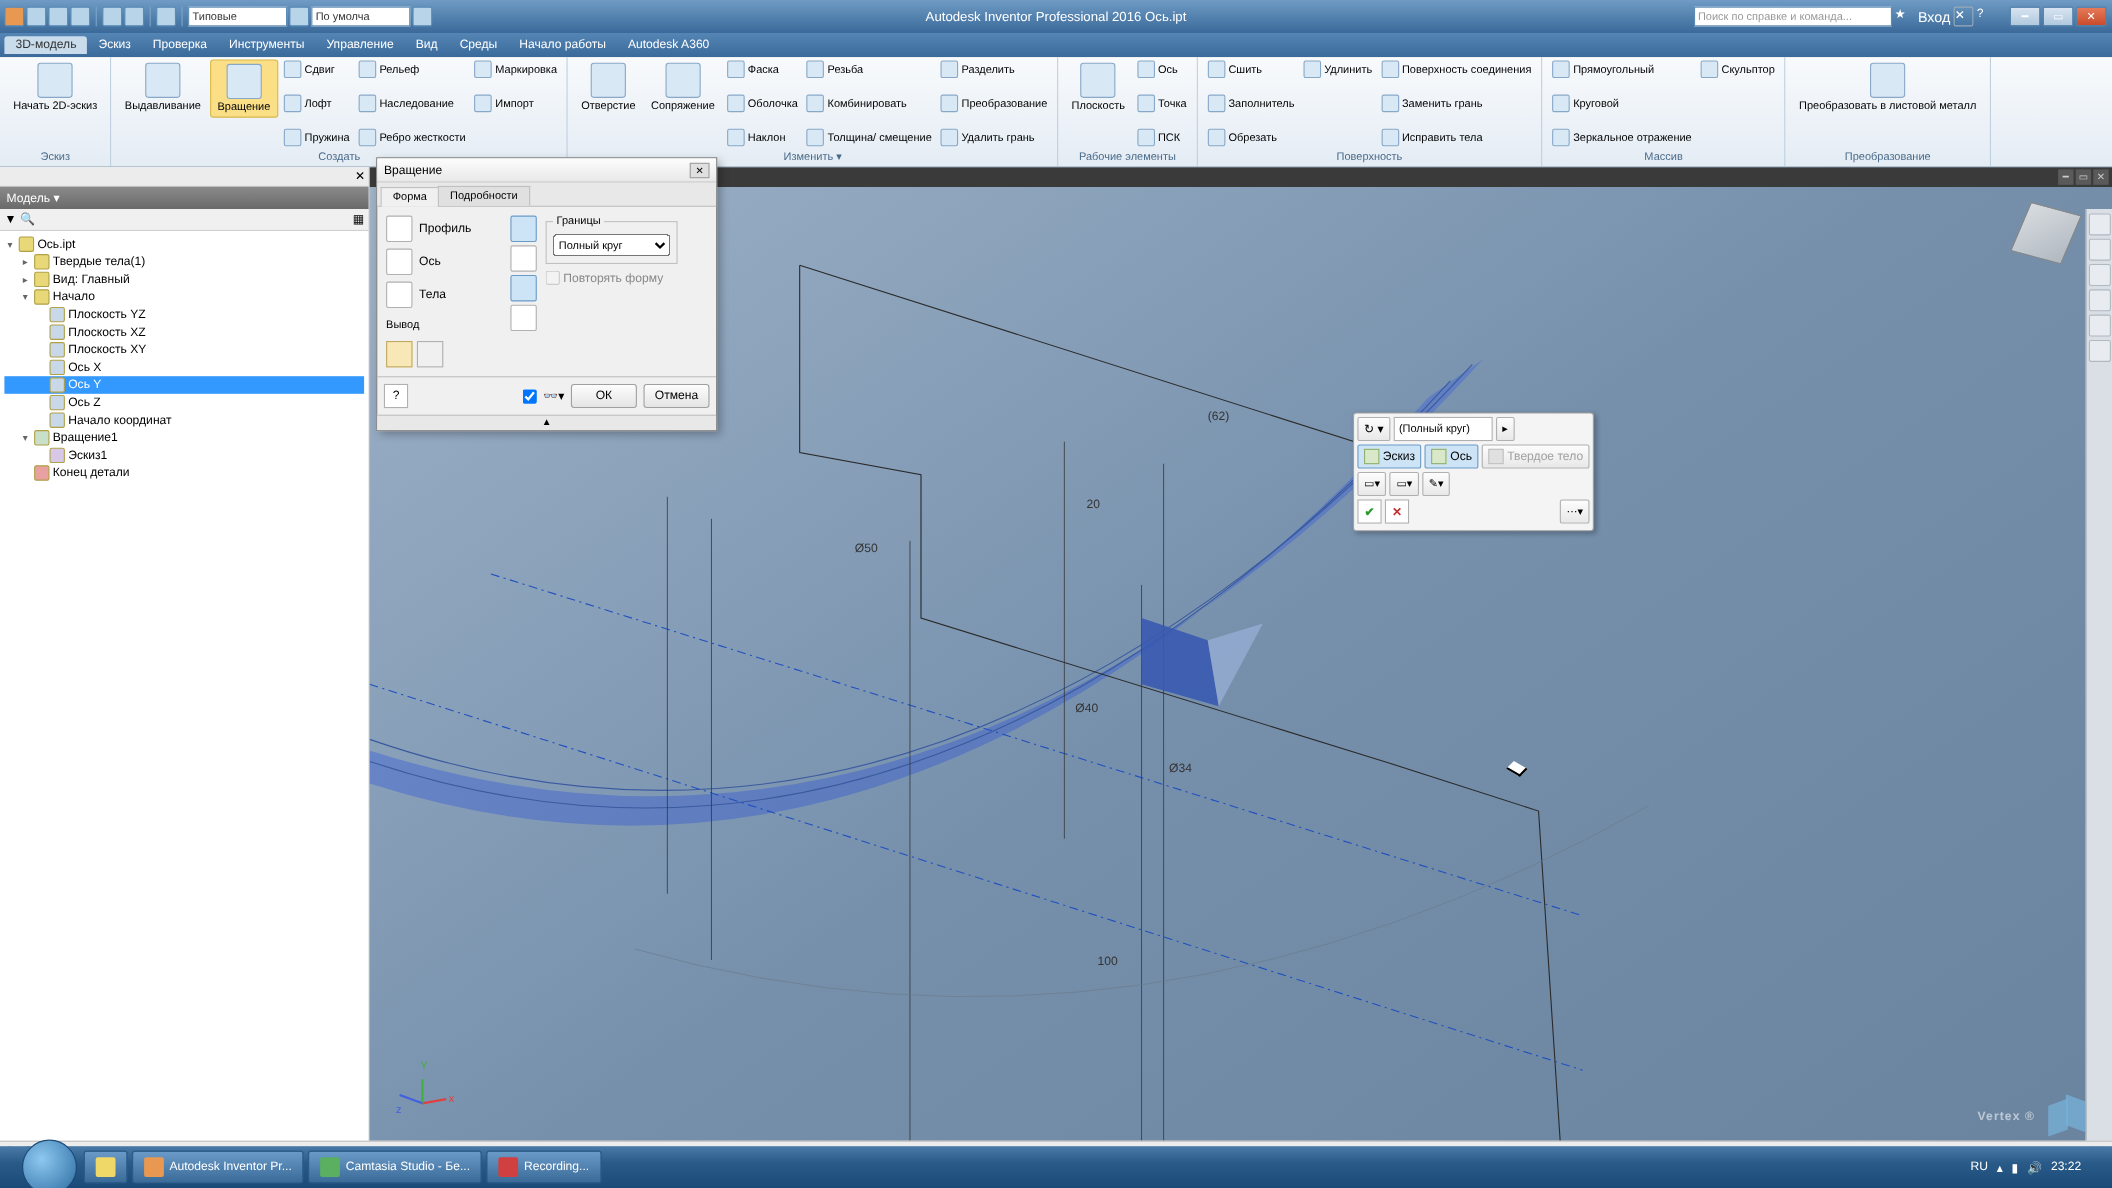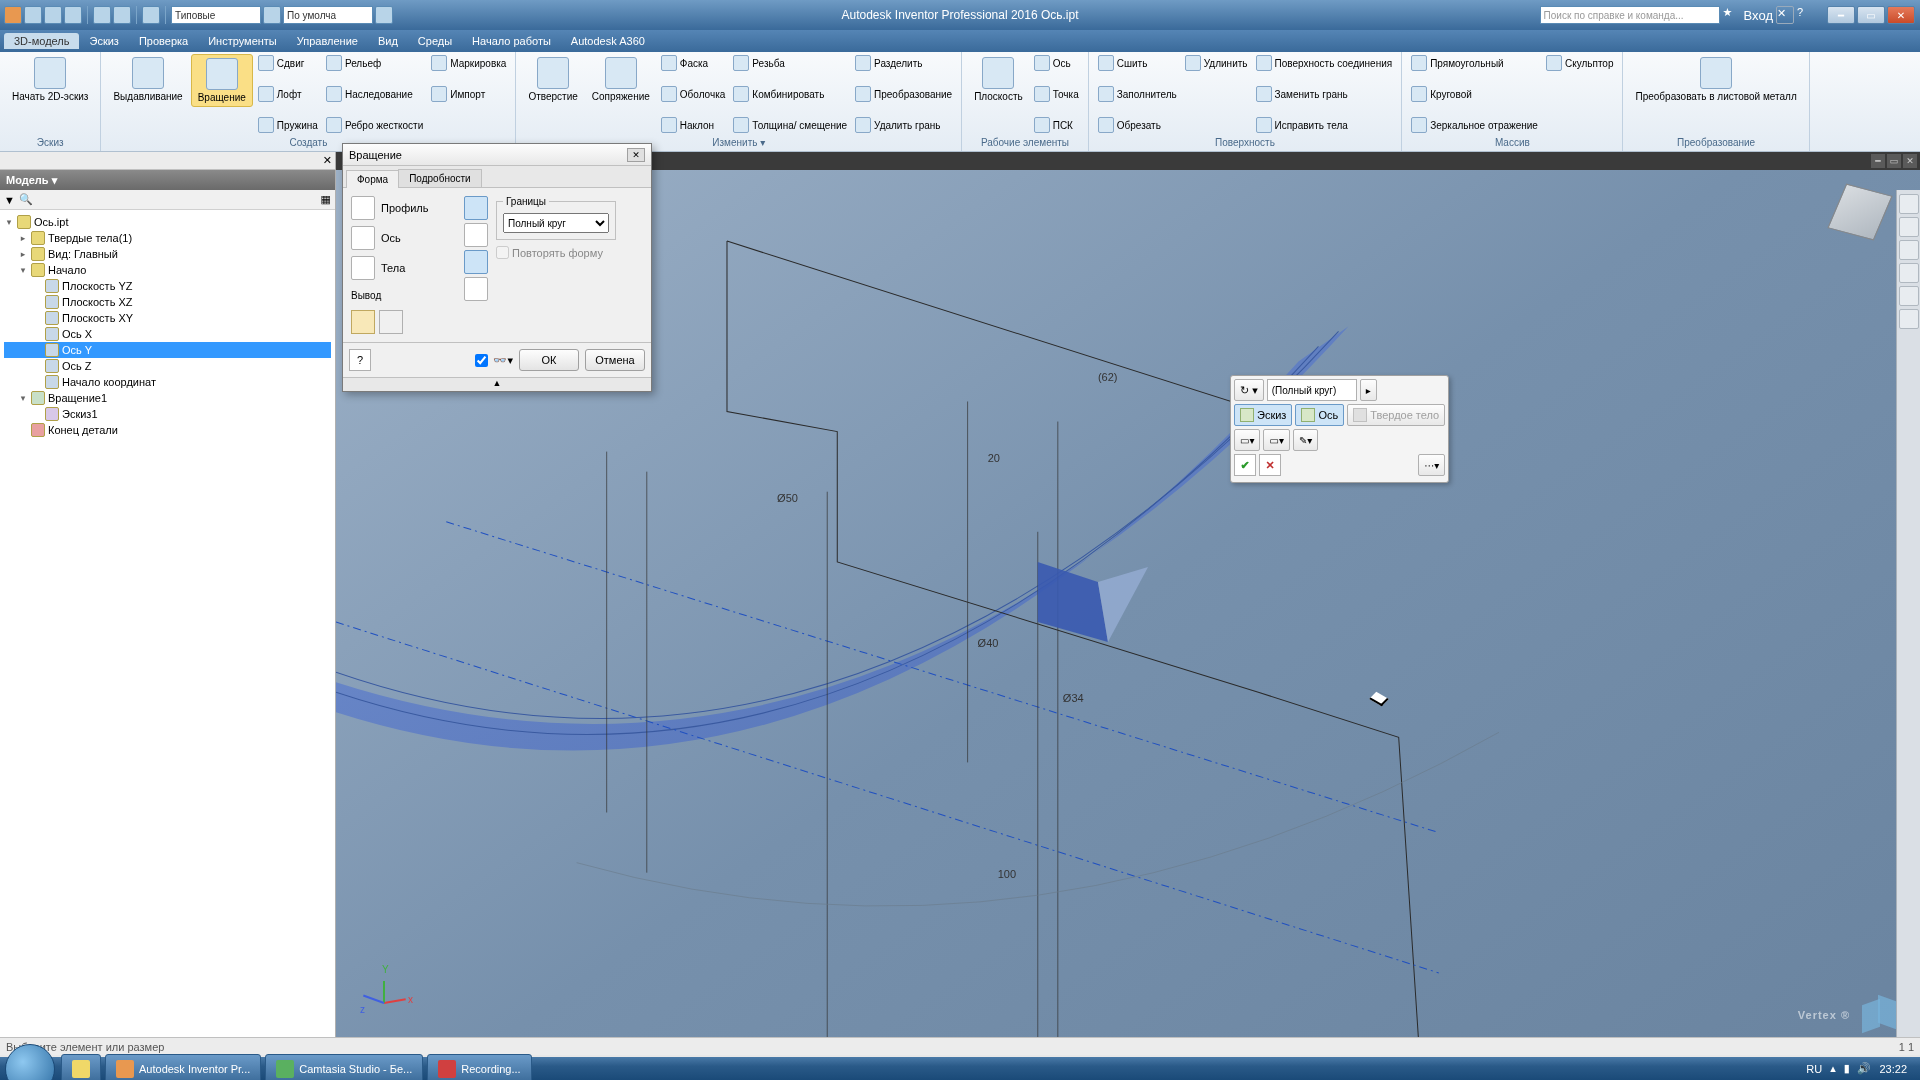--- a/index.html
+++ b/index.html
@@ -26,21 +26,21 @@
 .big-btn.active{background:#fadf86;border:1px solid #d8b848}
 .big-btn .ico{width:32px;height:32px;background:#d8e8f4;border:1px solid #88a8c8;border-radius:3px;margin-bottom:2px}
 .big-btn .txt{font-size:10px;text-align:center;line-height:11px}
 .small-col{display:flex;flex-direction:column;gap:13px}
 .small-btn{display:flex;align-items:center;gap:3px;padding:1px 3px;cursor:pointer;border-radius:2px}
 .small-btn .ico{width:16px;height:16px;background:#d8e8f4;border:1px solid #88a8c8;border-radius:2px}
 .small-btn .txt{font-size:10px;white-space:nowrap}
 .workarea{position:absolute;top:152px;left:0;right:0;bottom:36px;display:flex}
 .browser-head{height:18px;background:#ececec;border-bottom:1px solid #c0c0c0;display:flex;align-items:center;justify-content:flex-end;padding:0 3px;font-size:9px}
 .browser{width:336px;background:#f4f4f4;border-right:1px solid #b0b0b0;display:flex;flex-direction:column}
-.browser-title{height:20px;background:linear-gradient(#8a8a8a,#6a6a6a);color:#fff;display:flex;align-items:center;padding:0 6px;font-size:11px;font-weight:bold}
+.browser-title{height:20px;background:linear-gradient(#8a8a8a,#6a6a6a);color:#fff;display:flex;align-items:center;padding:0 6px;font-size:11px;font-weight:normal}
 .browser-tools{height:20px;background:#f0f0f0;border-bottom:1px solid #d0d0d0;display:flex;align-items:center;gap:4px;padding:0 4px}
 .tree{flex:1;background:#fff;padding:4px;overflow:auto;font-size:11px}
 .tree-node{display:flex;align-items:center;gap:3px;padding:1px 0;cursor:pointer}
 .tree-node.sel{background:#3399ff;color:#fff}
 .tree-node .exp{width:10px;text-align:center;font-size:9px;color:#666}
 .tree-node .ico{width:14px;height:14px;background:#e8d878;border:1px solid #b0a048;border-radius:2px}
 .tree-ind1{padding-left:14px}.tree-ind2{padding-left:28px}
 .viewport{flex:1;background:linear-gradient(145deg,#9eb2c8 0%,#7690ac 50%,#6a84a0 100%);position:relative;overflow:hidden}
 .vp-head{height:18px;background:#3a3a3a;display:flex;justify-content:flex-end;gap:2px;padding:0 3px;align-items:center}
 .vp-head span{width:14px;height:14px;background:#5a5a5a;color:#ccc;font-size:9px;display:flex;align-items:center;justify-content:center}
@@ -87,21 +87,21 @@
 .navbar-right div{width:20px;height:20px;background:#e8ecf0;border:1px solid #b0b8c0;border-radius:2px}
 .viewcube{position:absolute;right:30px;top:30px;width:60px;height:60px}
 .viewcube .cube{width:48px;height:48px;background:linear-gradient(135deg,#d8dce0,#b0b8c0);transform:rotate(15deg) skewX(-8deg);border:1px solid #888;position:absolute;left:6px;top:6px}
 .triad{position:absolute;left:28px;bottom:30px;width:50px;height:50px}
 .triad .axis{position:absolute;left:20px;top:38px;width:22px;height:2px;transform-origin:left center}
 .triad .x{background:#e04040;transform:rotate(-10deg)}
 .triad .y{background:#40b040;transform:rotate(-90deg)}
 .triad .z{background:#4060e0;transform:rotate(200deg)}
 .statusbar{position:absolute;left:0;right:0;bottom:25px;height:18px;background:#ececec;border-top:1px solid #c0c0c0;display:flex;align-items:center;padding:0 6px;font-size:10px;color:#555}
 .statusbar .right{margin-left:auto}
-.taskbar{position:absolute;left:0;right:0;bottom:0;height:23px;background:linear-gradient(#4a7aa8,#2a5a88 40%,#1a4a78);display:flex;align-items:center;padding:0 5px}
+.taskbar{position:absolute;left:0;right:0;bottom:0;height:38px;background:linear-gradient(#4a7aa8,#2a5a88 40%,#1a4a78);display:flex;align-items:center;padding:0 20px}
 .start{width:50px;height:50px;border-radius:50%;background:radial-gradient(circle at 35% 35%,#8ec8f0,#2a6aa0);margin:-6px 4px -6px 0;border:1px solid #1a4a78}
 .task{height:30px;padding:0 10px;background:linear-gradient(#6a9ac8,#3a6a98);border:1px solid #2a5a88;border-radius:3px;margin:0 2px;display:flex;align-items:center;color:#fff;font-size:11px;gap:5px;max-width:200px;overflow:hidden;white-space:nowrap}
 .task .ic{width:18px;height:18px;background:#e89850;border-radius:2px}
 .tray{margin-left:auto;display:flex;align-items:center;gap:8px;color:#fff;font-size:11px;padding-right:8px}
 .sketch-svg{position:absolute;inset:18px 0 0 0;width:100%;height:calc(100% - 18px)}
 .chk-label{font-size:10px;color:#888;margin-top:6px;display:flex;align-items:center;gap:3px}
 .cursor{position:absolute;left:1038px;top:540px;width:14px;height:20px;z-index:95}
 .cursor::before{content:"";position:absolute;border-left:2px solid #000;border-bottom:2px solid #000;width:8px;height:12px;transform:rotate(-45deg) skewX(15deg);background:#fff}
 </style>
 </head>

